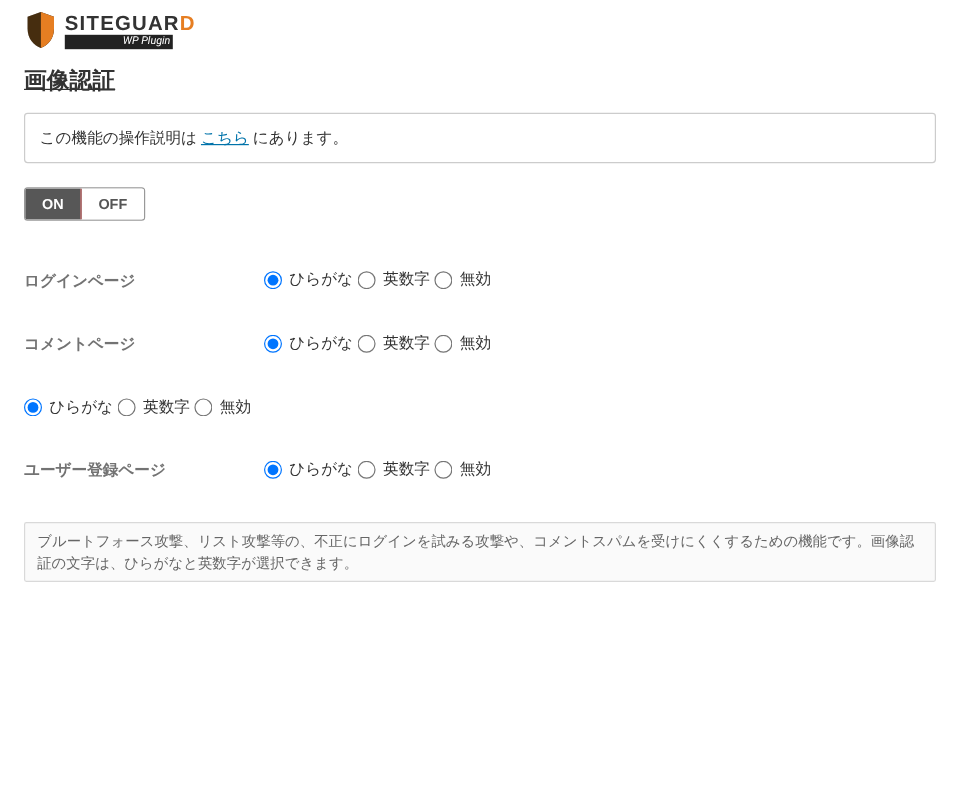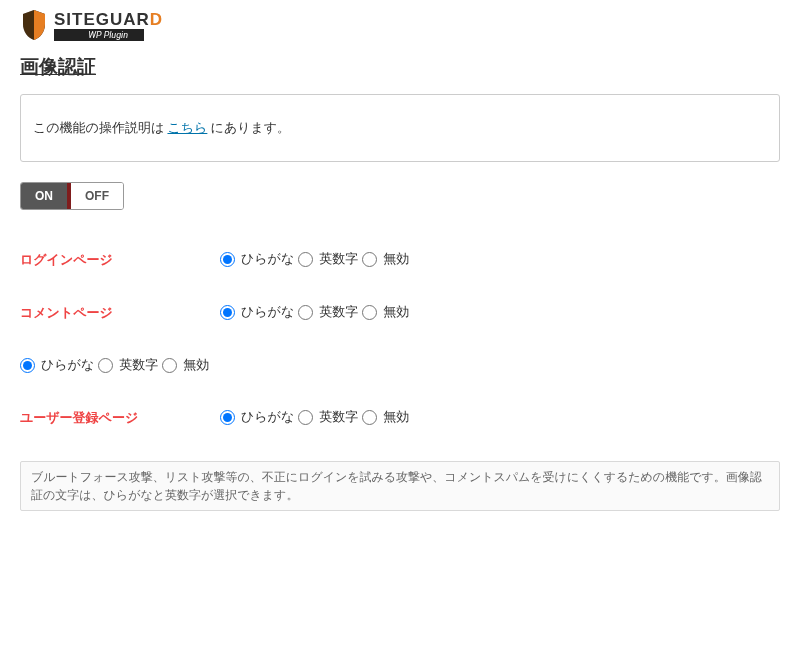--- a/index.html
+++ b/index.html
@@ -3,31 +3,31 @@
   <meta charset="utf-8">
   <style>
     * { margin: 0; padding: 0; box-sizing: border-box; }
     body { font-family: -apple-system, BlinkMacSystemFont, "Segoe UI", Roboto, sans-serif; font-size: 14px; color: #333; background: #fff; }
     .container { padding: 8px 20px 20px 20px; }
     .logo { display: flex; align-items: center; margin-bottom: 12px; }
     .logo-shield { width: 28px; height: 34px; margin-right: 6px; }
     .logo-text-wrap { display: flex; flex-direction: column; justify-content: flex-end; }
     .logo-text { font-family: Arial, sans-serif; font-size: 17px; font-weight: 600; letter-spacing: 1px; color: #333; }
     .logo-text .accent { color: #e67e22; }
-    .logo-sub { background: #222; color: #fff; font-size: 9px; font-style: italic; padding: 1px 16px 1px 18px; margin-top: -1px; display:inline-block; width: 90px; text-align: right;}
+    .logo-sub { background: #222; color: #fff; font-size: 9px; font-style: italic; padding: 1px 2px 1px 18px; margin-top: -1px; display:inline-block; width: 90px; text-align: right;}
     h1.page-title { font-size: 19px; font-weight: 600; margin-bottom: 14px; text-decoration: underline; }
-    .notice { border: 1px solid #ccc; border-radius: 3px; padding: 24px 12px; margin-bottom: 20px; font-size: 13px; }
+    .notice { border: 1px solid #ccc; border-radius: 3px; padding: 11px 12px; margin-bottom: 20px; font-size: 13px; }
     .notice a { color: #0073aa; text-decoration: underline; }
     .toggle-group { display: inline-flex; border: 1px solid #999; border-radius: 3px; overflow: hidden; margin-bottom: 40px; }
     .toggle-btn { padding: 6px 14px; font-size: 12px; font-weight: bold; background: #fff; color: #555; cursor: pointer; border: none; text-align: right; }
     .toggle-btn.active { background: #575757; color: #fff; }
-    .toggle-btn + .toggle-btn { border-left: 4px solid #7f1d1d; }
+    .toggle-btn + .toggle-btn { border-left: 1px solid #7f1d1d; }
     .form-table { width: 100%; }
     .form-row { display: flex; align-items: flex-start; margin-bottom: 34px; }
-    .form-label { width: 200px; font-size: 13px; font-weight: 600; color: #ef4444; flex-shrink: 0; padding-top: 1px; }
+    .form-label { width: 200px; font-size: 13px; font-weight: 600; color: #737373; flex-shrink: 0; padding-top: 1px; }
     .radios { display: flex; flex-direction: row; gap: 4px; }
     .radio-item { display: flex; align-items: center; font-size: 13px; }
     .radio-item input[type=radio] { margin-right: 6px; width: 15px; height: 15px; }
     .desc-box { border: 1px solid #d9d9d9; background: #fafafa; border-radius: 2px; padding: 6px 10px; font-size: 12px; color: #666; line-height: 1.5; margin-bottom: 20px; }
   </style>
 </head>
 <body>
 
 <div class="container">
   <div class="logo">

